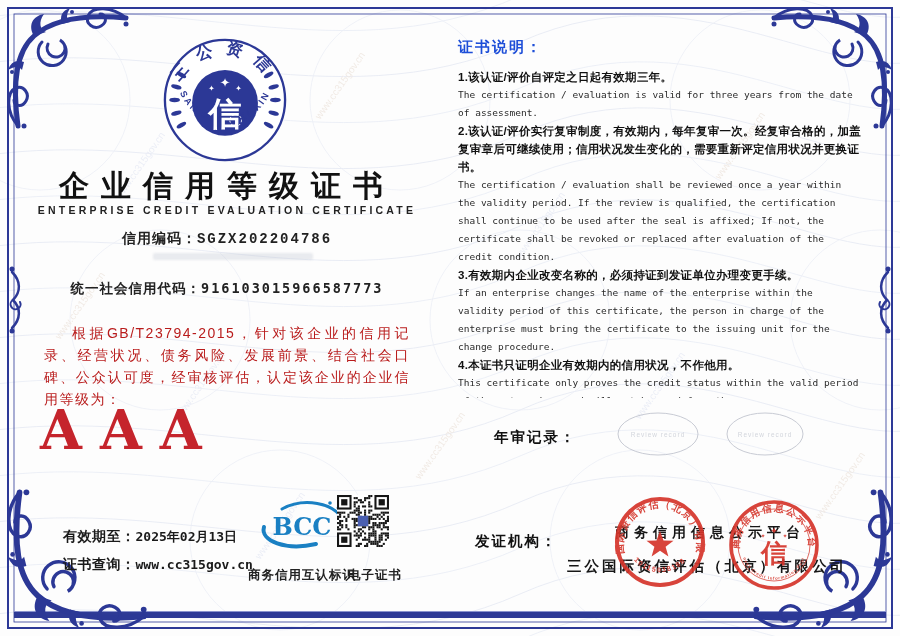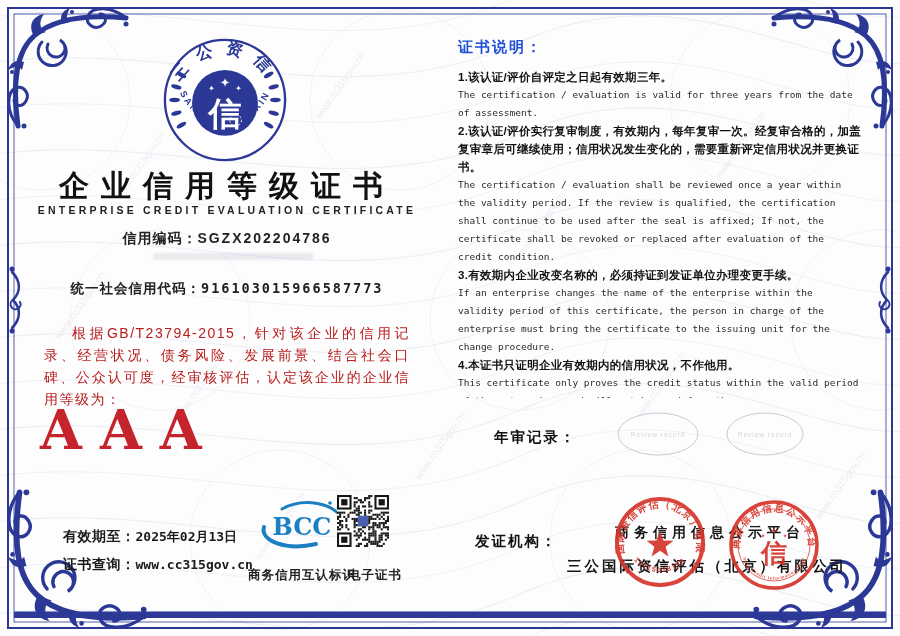--- a/index.html
+++ b/index.html
@@ -4,21 +4,21 @@
 <style>
   html,body{margin:0;padding:0;background:#888;}
   .cert{position:relative;width:900px;height:636px;background:#fdfdfd;overflow:hidden;
         font-family:"Liberation Sans",sans-serif;color:#1c1c1c;}
   .abs{position:absolute;}
   svg{display:block;}
   .title{font-family:"DejaVu Serif",serif;font-weight:bold;font-size:30px;letter-spacing:12px;
          text-align:center;color:#111;}
   .subtitle{font-size:10.5px;letter-spacing:3.2px;text-align:center;color:#222;font-weight:bold;}
   .codeline{font-size:14px;text-align:center;letter-spacing:1px;font-weight:bold;color:#222;}
-  .codeline .mono{font-family:Liberation Sans, sans-serif;font-weight:bold;letter-spacing:2px;margin-top:45px;}
+  .codeline .mono{font-family:Liberation Mono, monospace;font-weight:bold;letter-spacing:2px;margin-top:45px;}
   .redact{background:rgba(195,200,212,.35);border-radius:2px;filter:blur(1px);}
   .uscc{font-size:13.5px;font-weight:bold;text-align:center;letter-spacing:1px;color:#222;}
   .uscc .mono{font-family:"DejaVu Sans Mono",monospace;letter-spacing:2px;}
   .stmt{font-size:14px;line-height:22px;letter-spacing:1.5px;text-align:justify;text-indent:2em;
         font-weight:500;color:#b91c1c;}
   .grade{font-family:"DejaVu Serif",serif;font-weight:bold;font-size:54px;letter-spacing:18px;
          text-align:left;color:#c5242c;}
   .drow{font-size:14px;font-weight:bold;color:#1a1a1a;letter-spacing:.5px;white-space:nowrap;}
   .drow .val{font-family:"DejaVu Sans Mono",monospace;font-size:13px;font-weight:bold;letter-spacing:0;}
   .smalllab{font-size:12.5px;font-weight:bold;color:#222;text-align:center;letter-spacing:1px;}

